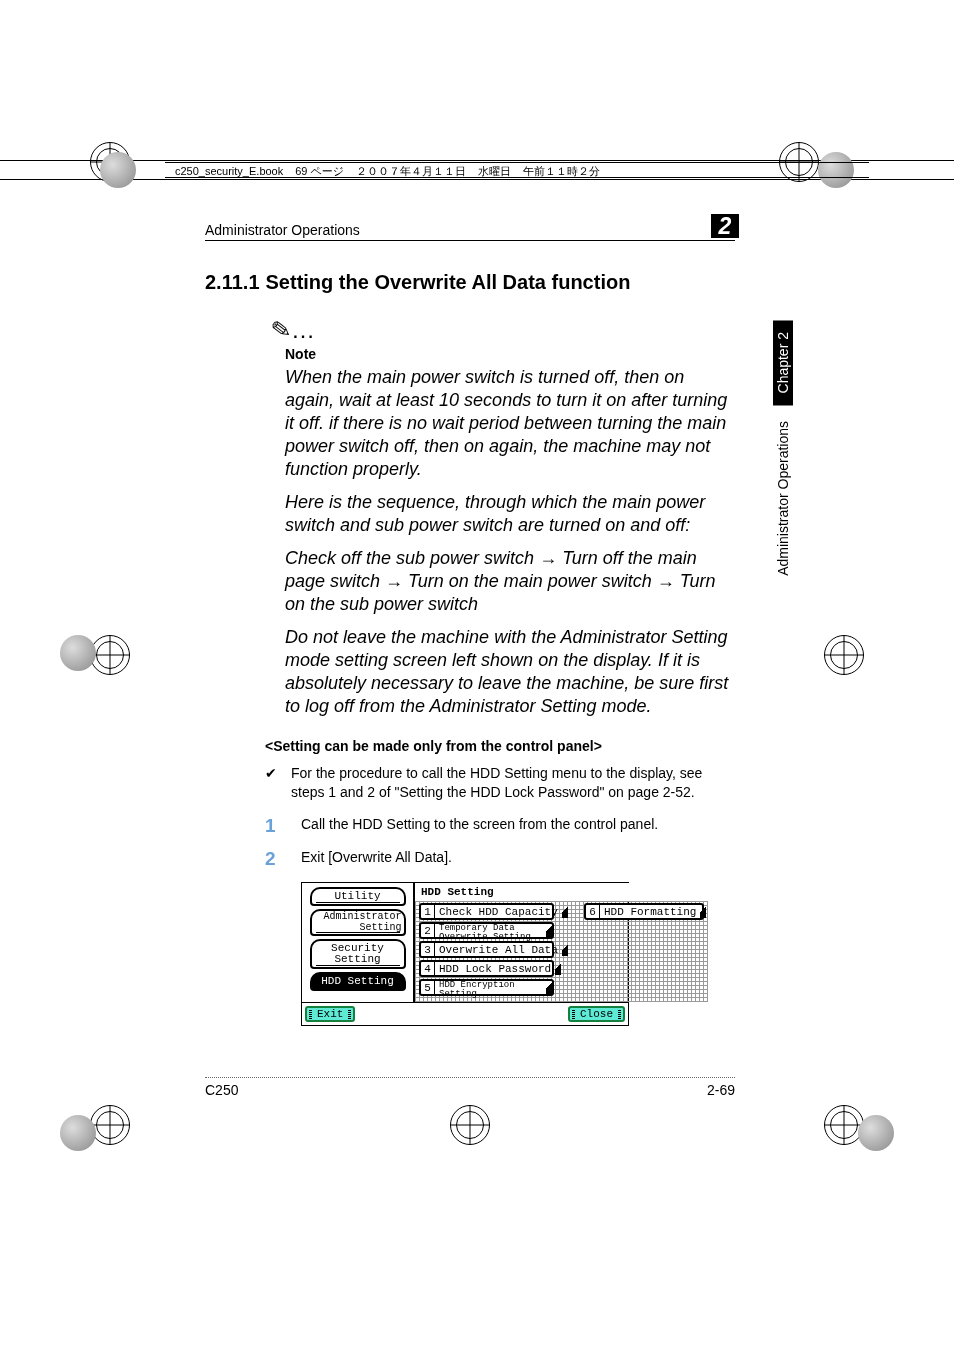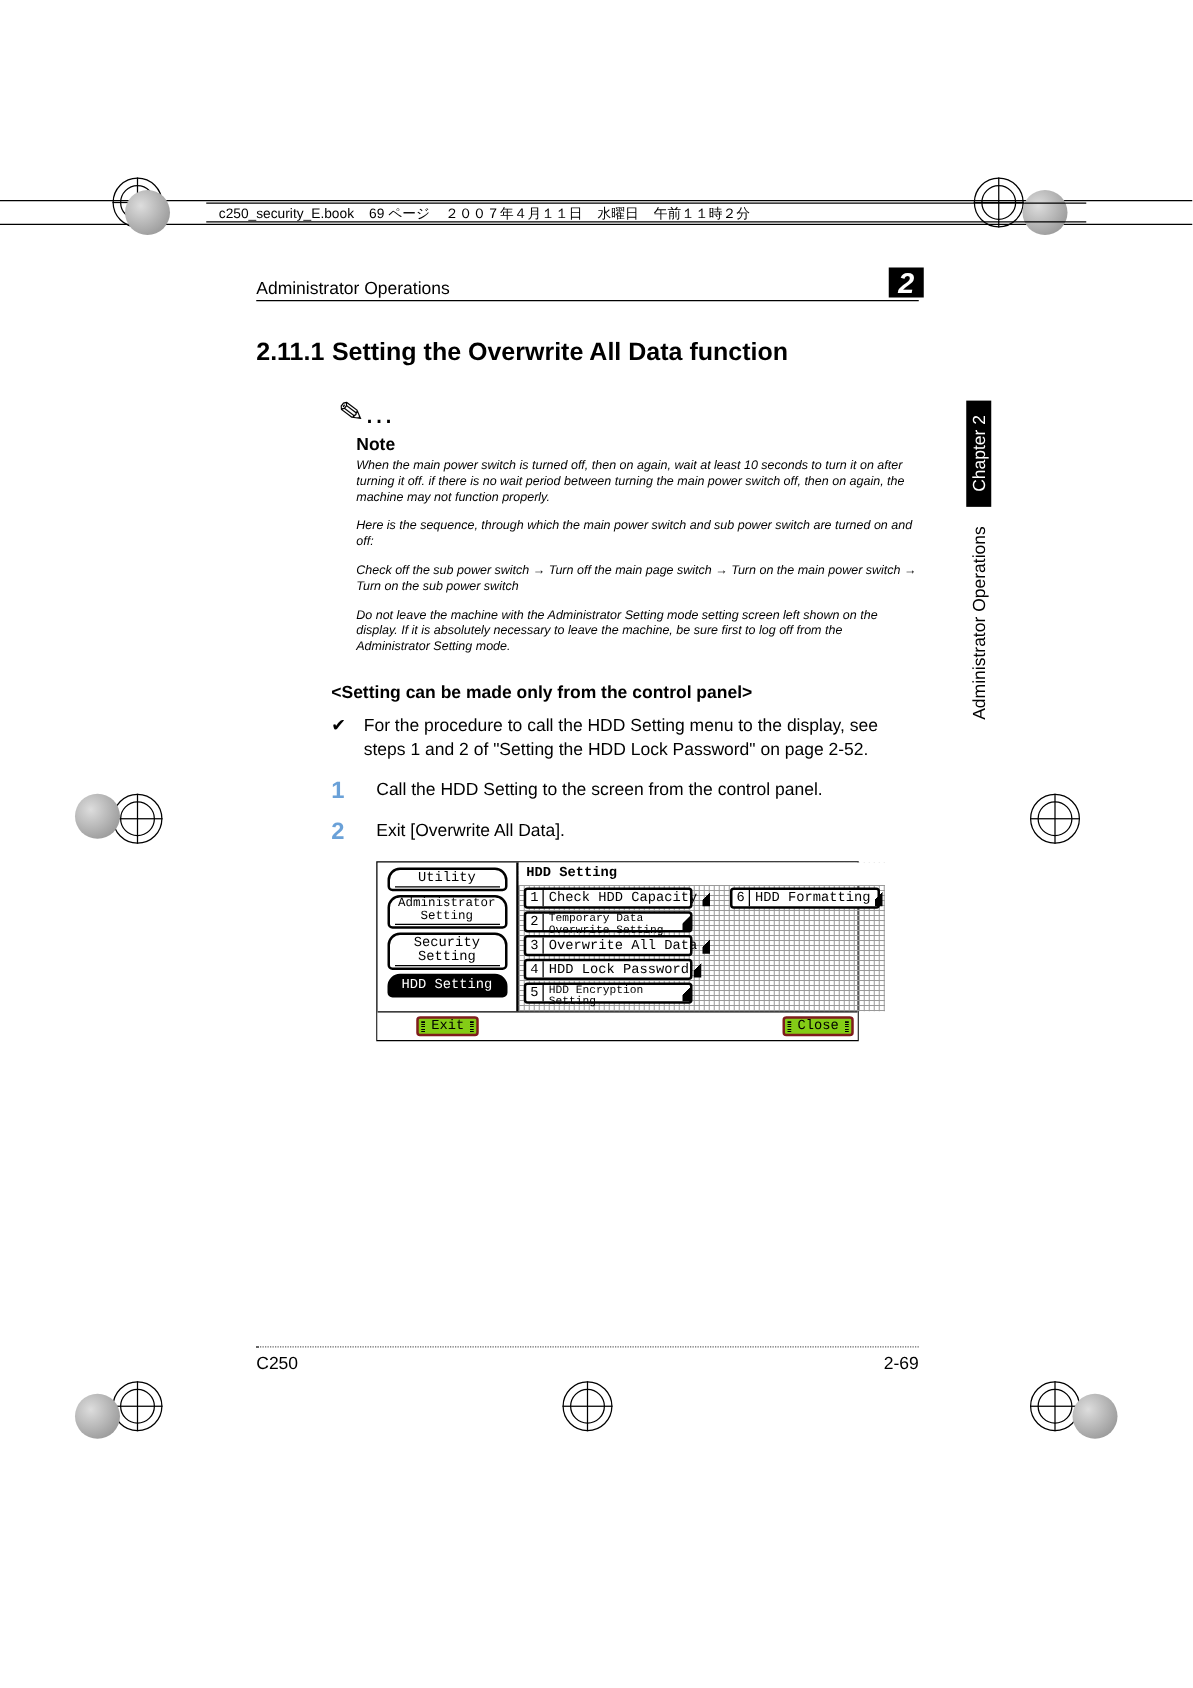--- a/index.html
+++ b/index.html
@@ -53,31 +53,31 @@
     width:28px; height:24px;
     text-align:center; line-height:24px;
     margin-right:-4px;
   }
   h2 { font-size:20px; font-weight:bold; margin:0 0 22px 0; white-space:nowrap;}
   h2 .num { margin-right:6px; }
   .note-block { margin-left:80px; }
   .note-icon { font-size:24px; margin-left:-14px;}
   .note-icon .pen { display:inline-block; transform:rotate(-8deg);}
   .note-head { font-weight:bold; font-size:14px; margin:2px 0 4px 0;}
-  .note-body { font-style:italic; font-size:10px; line-height:1.28; }
+  .note-body { font-style:italic; font-size:18px; line-height:1.28; }
   .note-body p { margin:0 0 10px 0; }
   .arrow-chr { font-style:normal; }
   .subhead { font-weight:bold; font-size:14px; margin:20px 0 10px 60px; }
   .bullet-row { display:flex; margin:0 0 14px 60px; font-size:14px; line-height:1.35;}
   .bullet-row .mark { width:26px; flex:none; }
   .step-row { display:flex; margin:0 0 14px 60px; font-size:14px; align-items:flex-start;}
   .step-row .num { width:36px; flex:none; font-weight:bold; font-size:19px; color:#6aa1d8; line-height:1;}
   .screenshot {
     margin-left:96px; margin-top:6px;
-    width:386px;
+    width:328px;
     border:1px solid #000;
     font-family:"Courier New",monospace;
     font-size:11px;
     background:#fff;
     position:relative;
   }
   .shot-row { display:flex; }
   .shot-left {
     width:113px; flex:none;
     border-right:2px solid #000;
@@ -146,26 +146,25 @@
   .menu-columns { display:flex; gap:30px; }
   .menu-col-wide { width:135px; }
   .menu-col-narrow { width:120px; }
   .shot-footer {
     display:flex; justify-content:space-between;
     padding:3px;
     border-top:1px solid #000;
     background:#fff;
   }
   .footer-btn {
-    border:2px solid #7f1d1d;
-    background:#84cc16;
+    border:2px solid #15803d;
+    background:#5eead4;
     padding:0 10px;
     border-radius:3px;
     position:relative;
-    margin-left:28px;
   }
   .footer-btn::before, .footer-btn::after {
     content:""; position:absolute; top:2px; width:3px; height:9px;
     background-image:repeating-linear-gradient(#000 0 1px,transparent 1px 2px);
   }
   .footer-btn::before { left:2px; }
   .footer-btn::after  { right:2px; }
   .sidebar-vert {
     position:absolute;
     right:160px;
@@ -283,21 +282,21 @@
   </div>
   <div class="step-row">
     <div class="num">2</div>
     <div>Exit [Overwrite All Data].</div>
   </div>
 
   <div class="screenshot">
     <div class="shot-row">
       <div class="shot-left">
         <div class="tab-btn u">Utility</div>
-        <div class="tab-btn u two" style="white-space:pre-line;">Administrator
+        <div class="tab-btn u two" style="white-space:pre-line;text-align:right;">Administrator
 Setting</div>
         <div class="tab-btn u">Security Setting</div>
         <div class="tab-btn inv">HDD Setting</div>
       </div>
       <div class="shot-right">
         <div class="title-bar">HDD Setting</div>
         <div class="menu-columns">
           <div class="menu-col-wide">
             <div class="menu-btn">
                 <div class="n">1</div>

